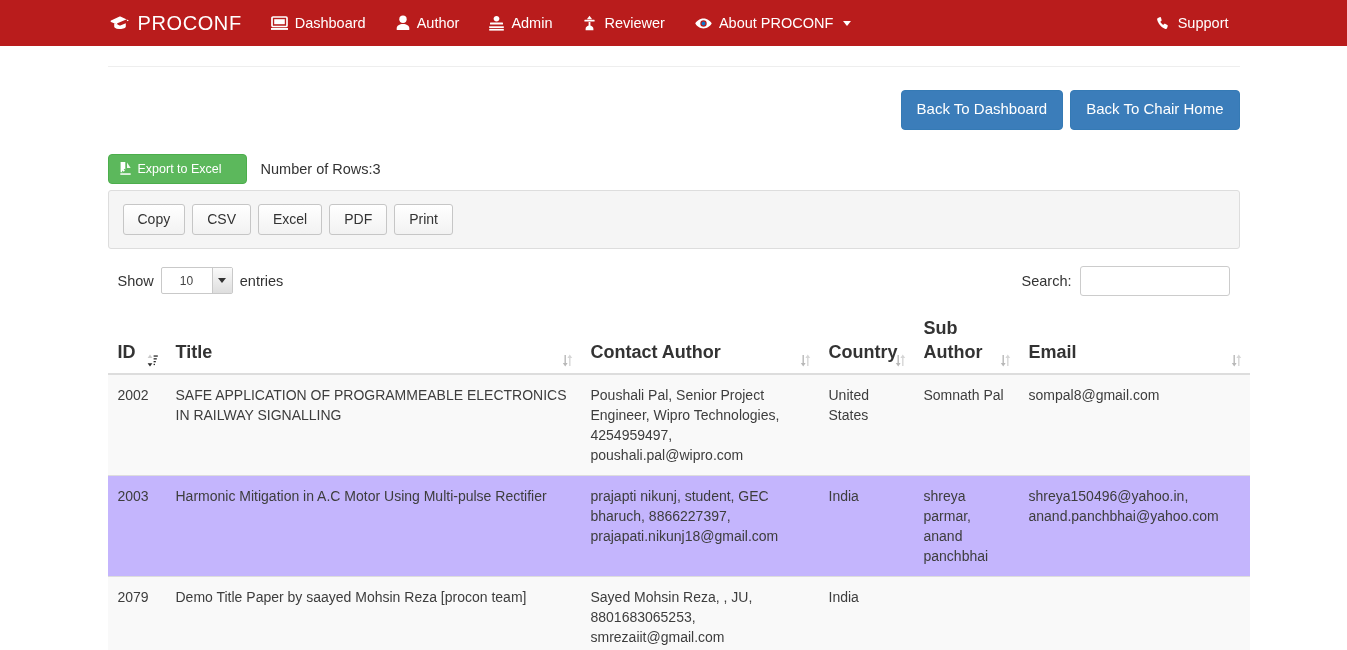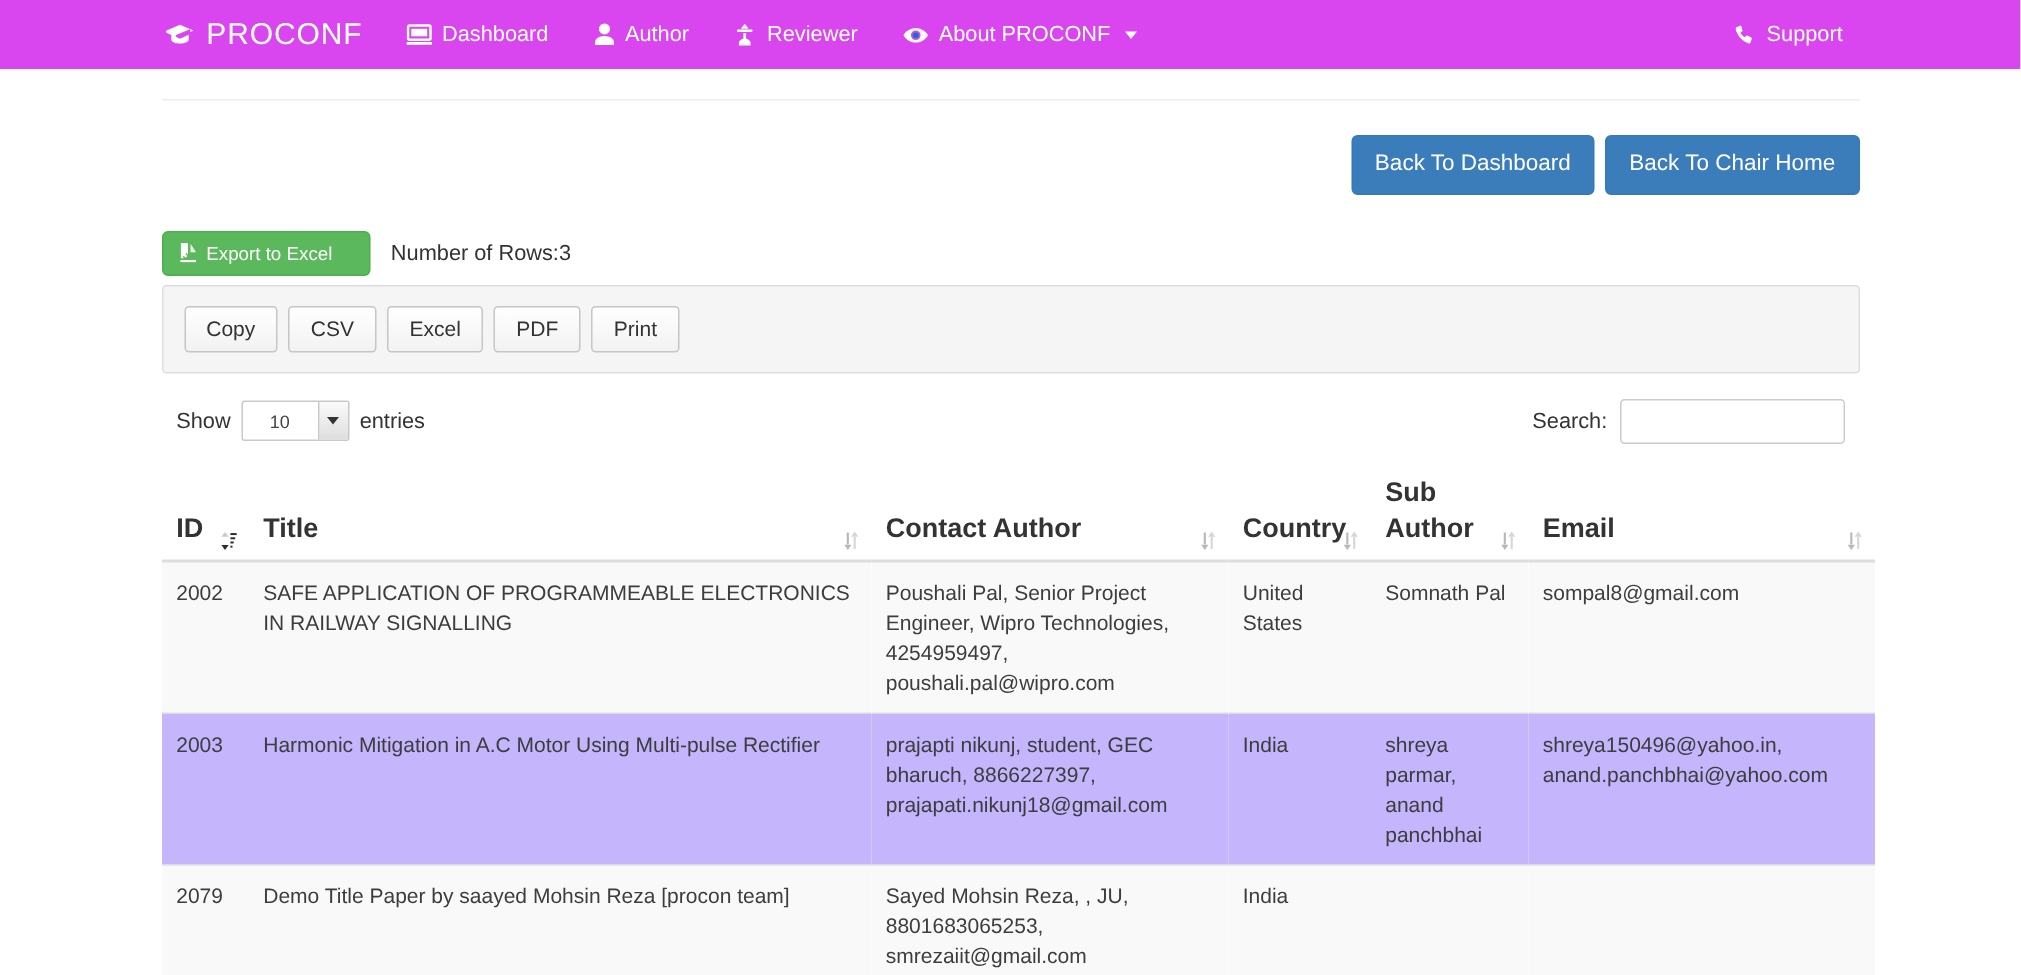--- a/index.html
+++ b/index.html
@@ -9,21 +9,21 @@
     background:#ffffff;
     font-family:"Liberation Sans", sans-serif;
     font-size:14px;
     color:#333333;
     overflow:hidden;
   }
 
   
   .navbar {
     height:46px;
-    background:#d946ef;
+    background:#b91c1c;
     display:flex;
     align-items:center;
     position:relative;
   }
   .nav-inner {
     width:1152px;
     margin:0 auto;
     height:46px;
     display:flex;
     align-items:center;
@@ -340,20 +340,31 @@
       <a class="nav-link">
         <span class="ico">
           <svg width="14" height="16" viewBox="0 0 14 16">
               <circle cx="7" cy="4.3" r="3.7" fill="#ffffff"></circle>
               <path fill="#ffffff" d="M7 9c-3.6 0-6.3 1.9-6.3 4.2V15h12.6v-1.8C13.3 10.9 10.6 9 7 9z"></path>
             </svg>
         </span>
         <span>Author</span>
       </a>
 
+      <a class="nav-link">
+        <span class="ico">
+          <svg width="15" height="16" viewBox="0 0 15 16">
+              <path fill="#ffffff" d="M7.5 1C5.9 1 4.6 2.2 4.6 3.7c0 1.5 1.3 2.7 2.9 2.7s2.9-1.2 2.9-2.7C10.4 2.2 9.1 1 7.5 1z"></path>
+              <rect x="1" y="7.4" width="13" height="2.1" rx=".6" fill="#ffffff"></rect>
+              <rect x="0.2" y="11.3" width="14.6" height="1.8" fill="#ffffff"></rect>
+              <rect x="0.2" y="14" width="14.6" height="1.6" fill="#ffffff"></rect>
+            </svg>
+        </span>
+        <span>Admin</span>
+      </a>
 
       <a class="nav-link">
         <span class="ico">
           <svg width="15" height="16" viewBox="0 0 15 16">
               <path fill="#ffffff" d="M7.5.8 4.9 4.2h5.2L7.5.8z"></path>
               <rect x="2.4" y="4.7" width="10.2" height="1.7" rx=".5" fill="#ffffff"></rect>
               <path fill="#ffffff" d="M6.6 7v3.6c-1.5.5-3 1.6-3 3.1v1.6h7.8v-1.6c0-1.5-1.5-2.6-3-3.1V7H6.6z"></path>
             </svg>
         </span>
         <span>Reviewer</span>

